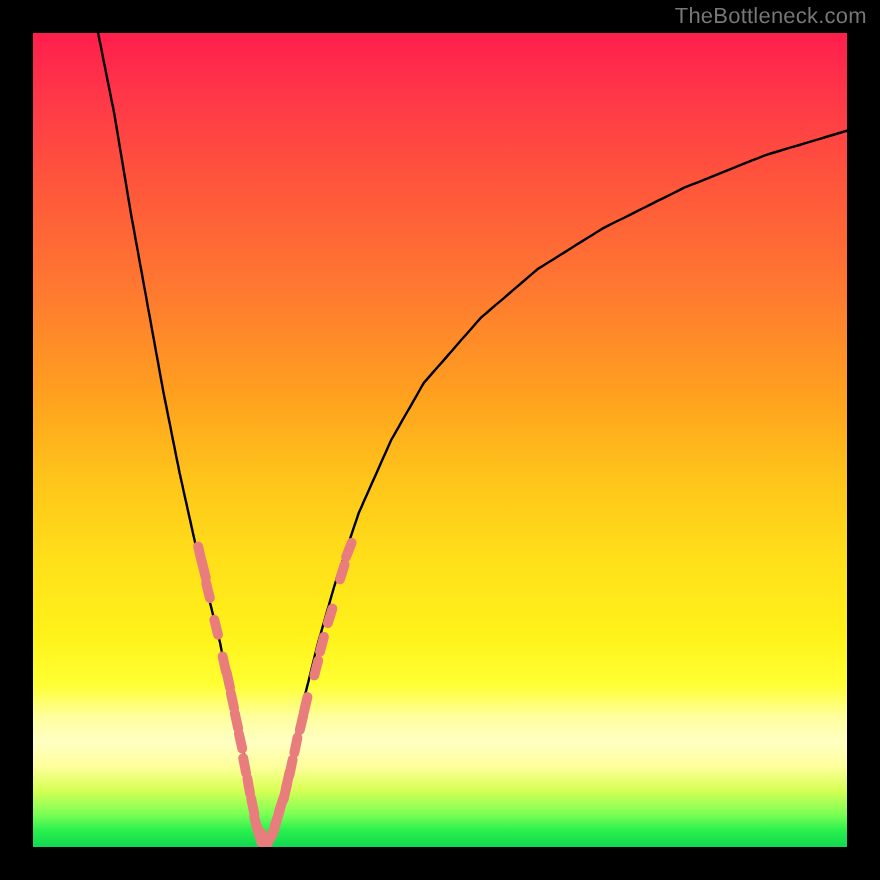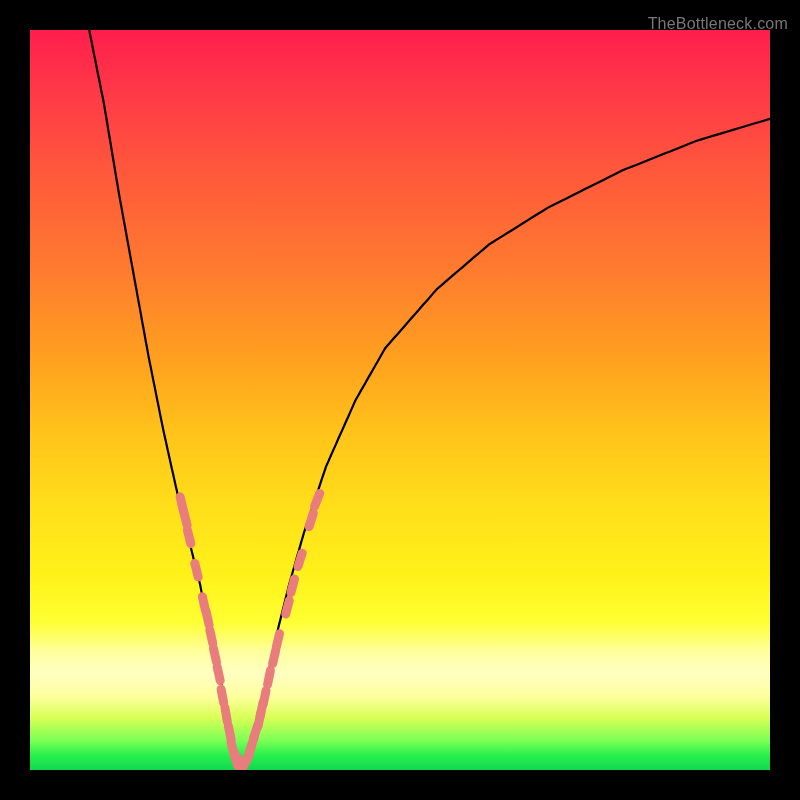--- a/index.html
+++ b/index.html
@@ -15,24 +15,23 @@
     width: 800px;
     height: 800px;
     background: #000;
     position: relative;
   }
   .watermark {
     position: absolute;
     top: 4px;
     right: 12px;
     color: #777;
-    font-size: 16px;
+    font-size: 20px;
     letter-spacing: 0.2px;
     font-family: Arial, Helvetica, sans-serif;
-    margin-top: 11px;
   }
   .plot-area {
     position: absolute;
     left: 30px;
     top: 30px;
     width: 740px;
     height: 740px;
     
     background:
       linear-gradient(

